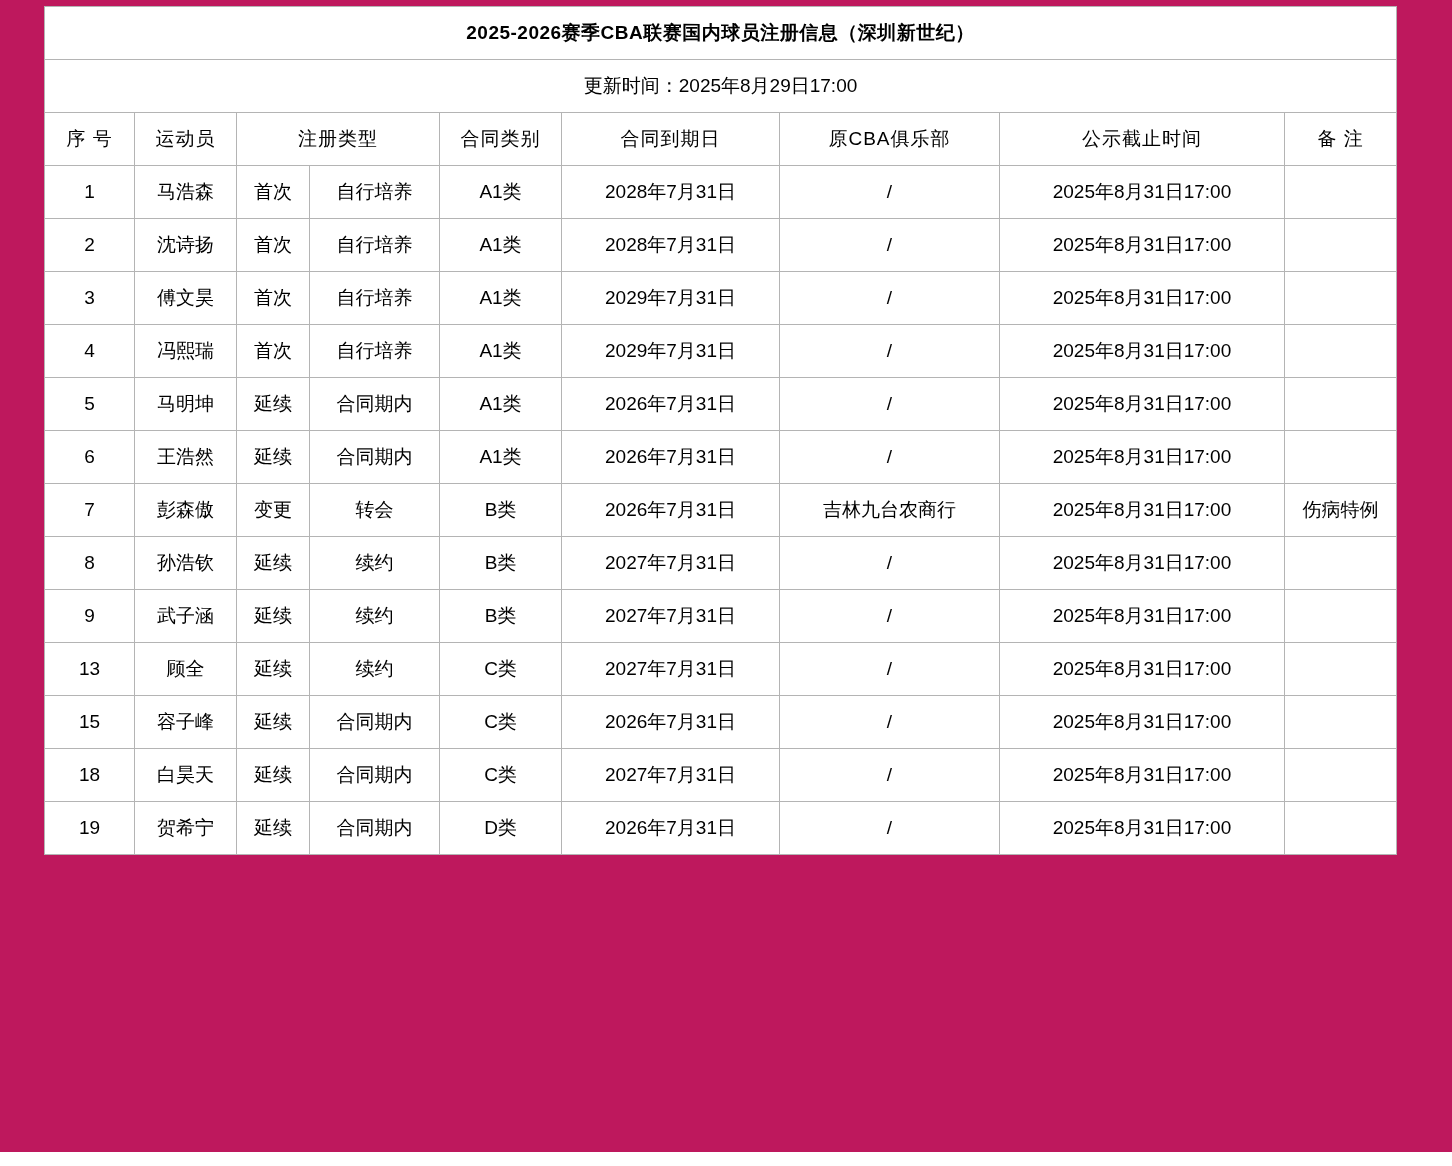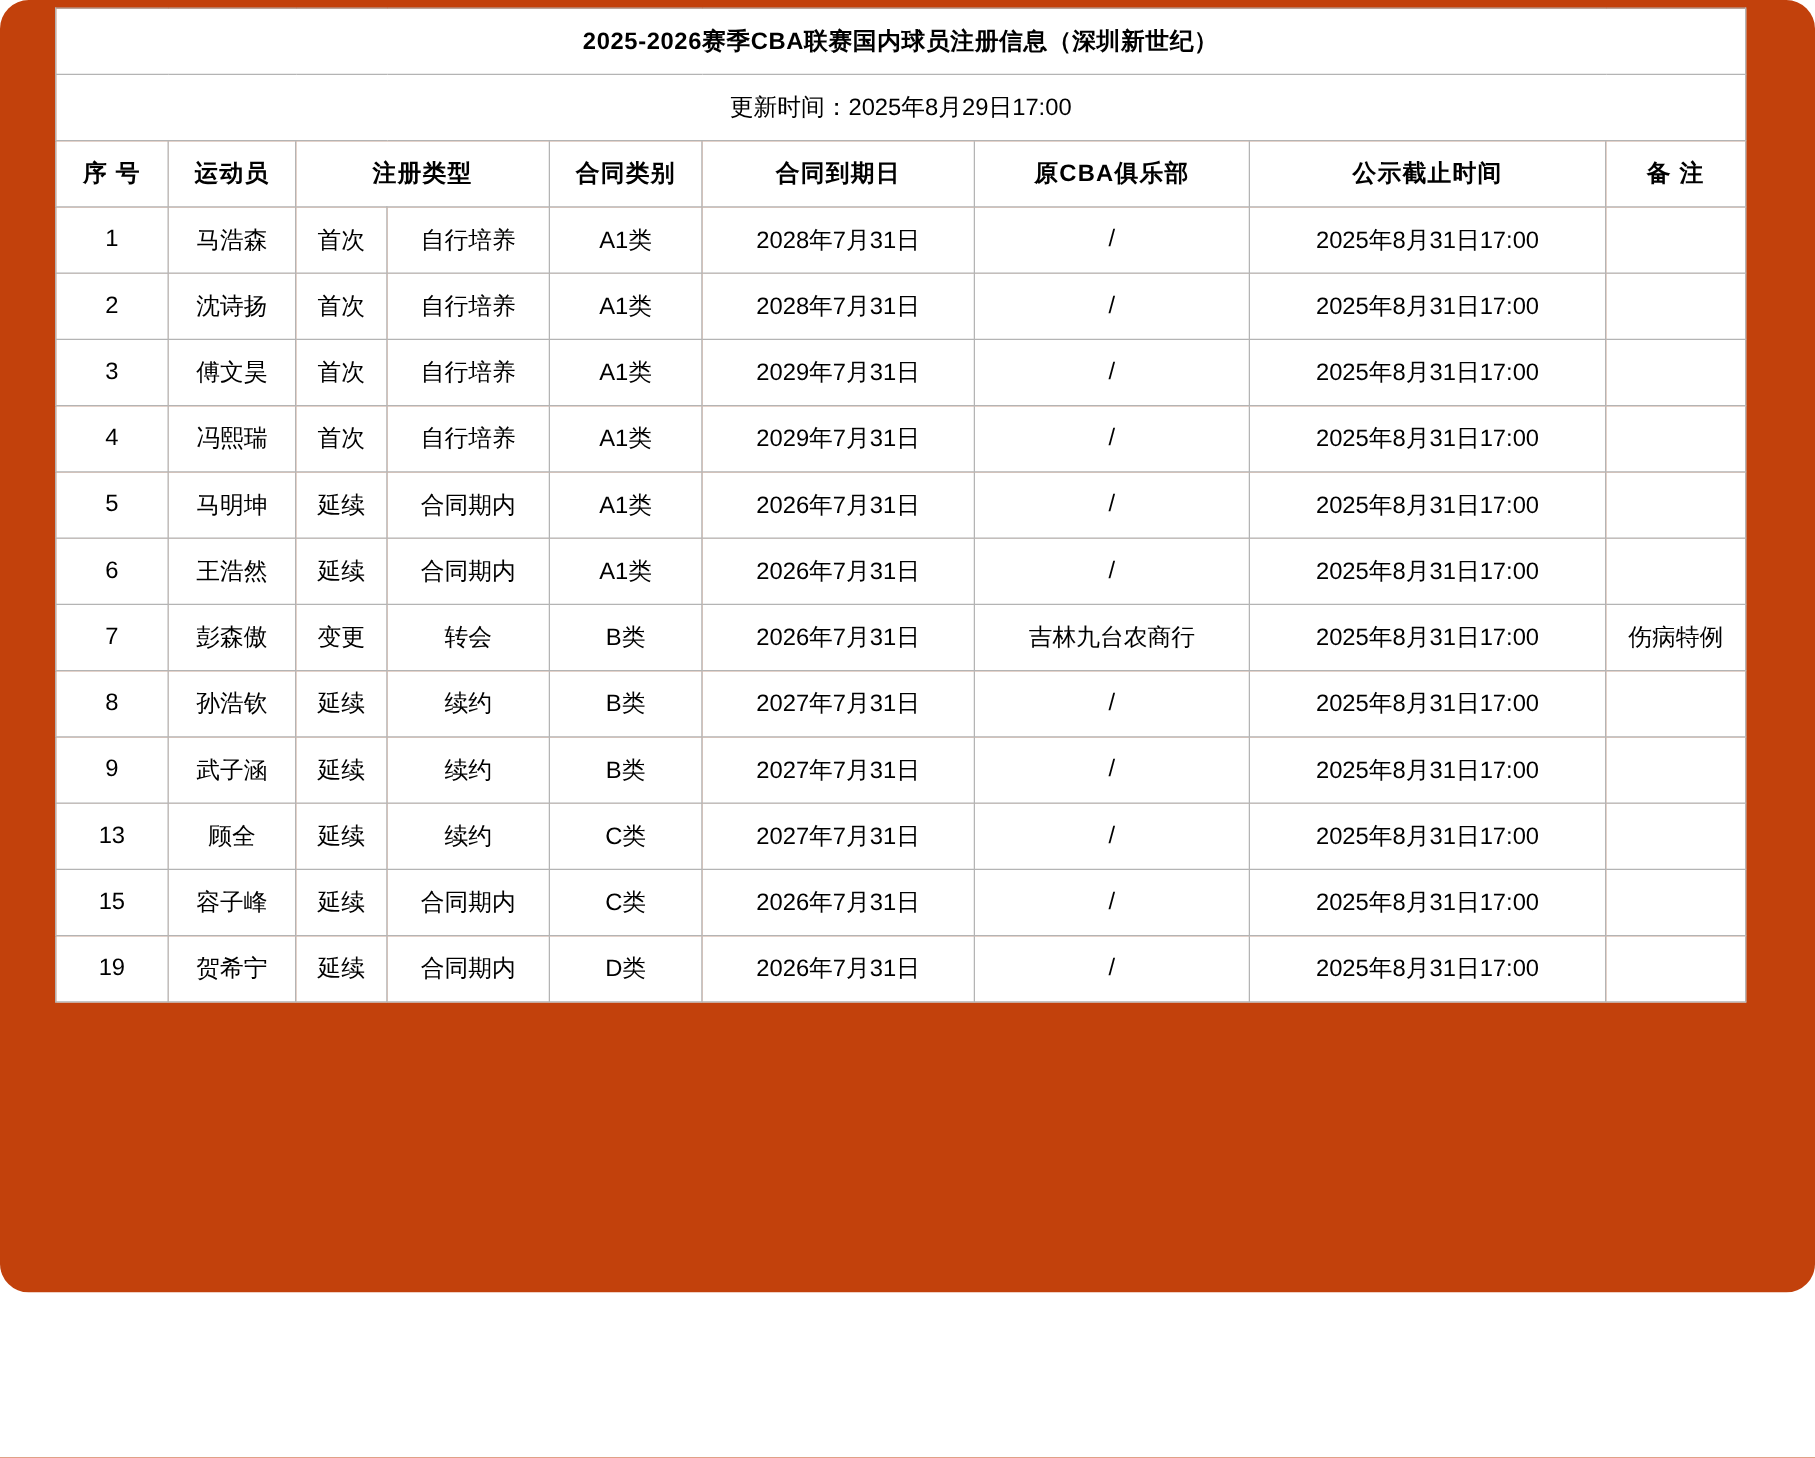--- a/index.html
+++ b/index.html
@@ -6,25 +6,24 @@
     margin: 0;
     padding: 0;
     background: #ffffff;
   }
   body {
     font-family: "Liberation Sans", "DejaVu Sans", sans-serif;
     color: #000000;
   }
   .page {
     width: 1452px;
-    height: 1034px;
+    height: 1152px;
     position: relative;
-    background: #c2410c;
+    background: #be185d;
     box-sizing: border-box;
-    border-radius: 23px;
   }
   .sheet {
     position: absolute;
     left: 44px;
     top: 6px;
     width: 1352px;
   }
   table.reg {
     border-collapse: collapse;
     table-layout: fixed;
@@ -48,21 +47,21 @@
   }
   td.update-cell {
     text-align: right;
     padding-right: 12px;
     font-size: 19px;
     height: 54px;
     margin-left: 29px;
   }
   td.header-cell {
     font-size: 20px;
-    font-weight: bold;
+    font-weight: normal;
     height: 54px;
     letter-spacing: 1px;
   }
   td.name-cell {
     background: #8faadc;
     font-size: 19px;
   }
   td.idx-cell {
     font-size: 19px;
   }
@@ -226,20 +225,31 @@
           <td class="name-cell">容子峰</td>
           <td>延续</td>
           <td>合同期内</td>
           <td>C类</td>
           <td>2026年7月31日</td>
           <td>/</td>
           <td>2025年8月31日17:00</td>
           <td></td>
         </tr>
         <tr>
+          <td class="idx-cell">18</td>
+          <td class="name-cell">白昊天</td>
+          <td>延续</td>
+          <td>合同期内</td>
+          <td>C类</td>
+          <td>2027年7月31日</td>
+          <td>/</td>
+          <td>2025年8月31日17:00</td>
+          <td></td>
+        </tr>
+        <tr>
           <td class="idx-cell">19</td>
           <td class="name-cell">贺希宁</td>
           <td>延续</td>
           <td>合同期内</td>
           <td>D类</td>
           <td>2026年7月31日</td>
           <td>/</td>
           <td>2025年8月31日17:00</td>
           <td></td>
         </tr>

